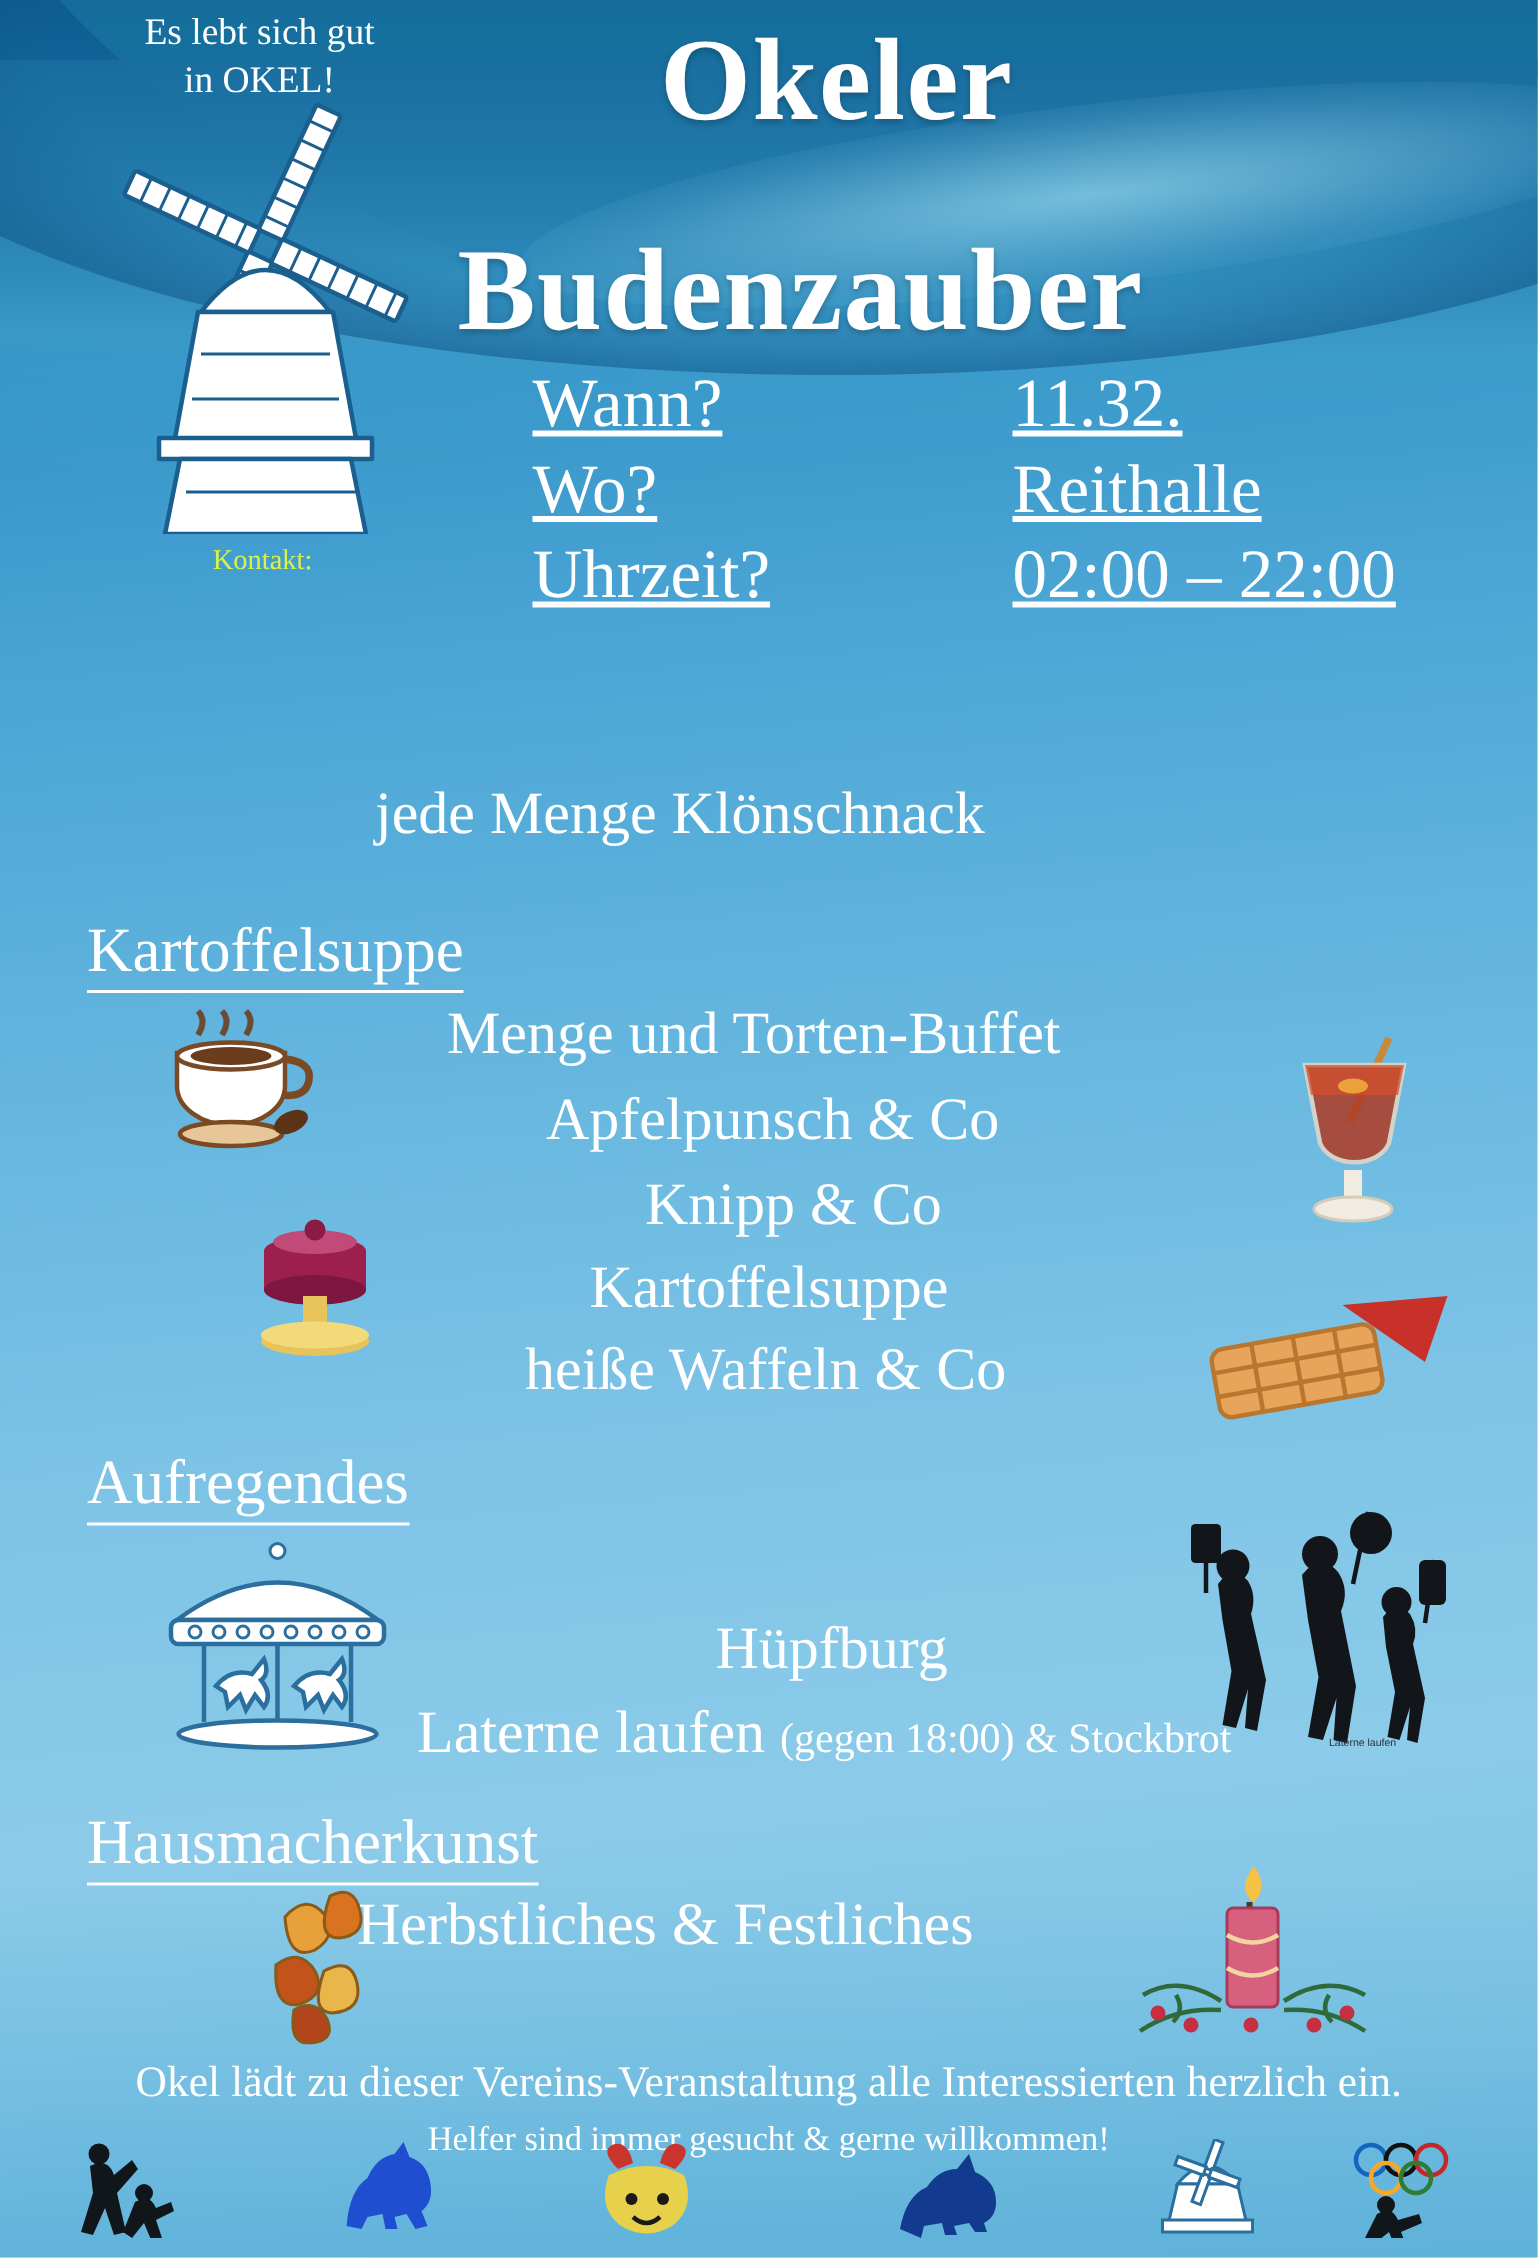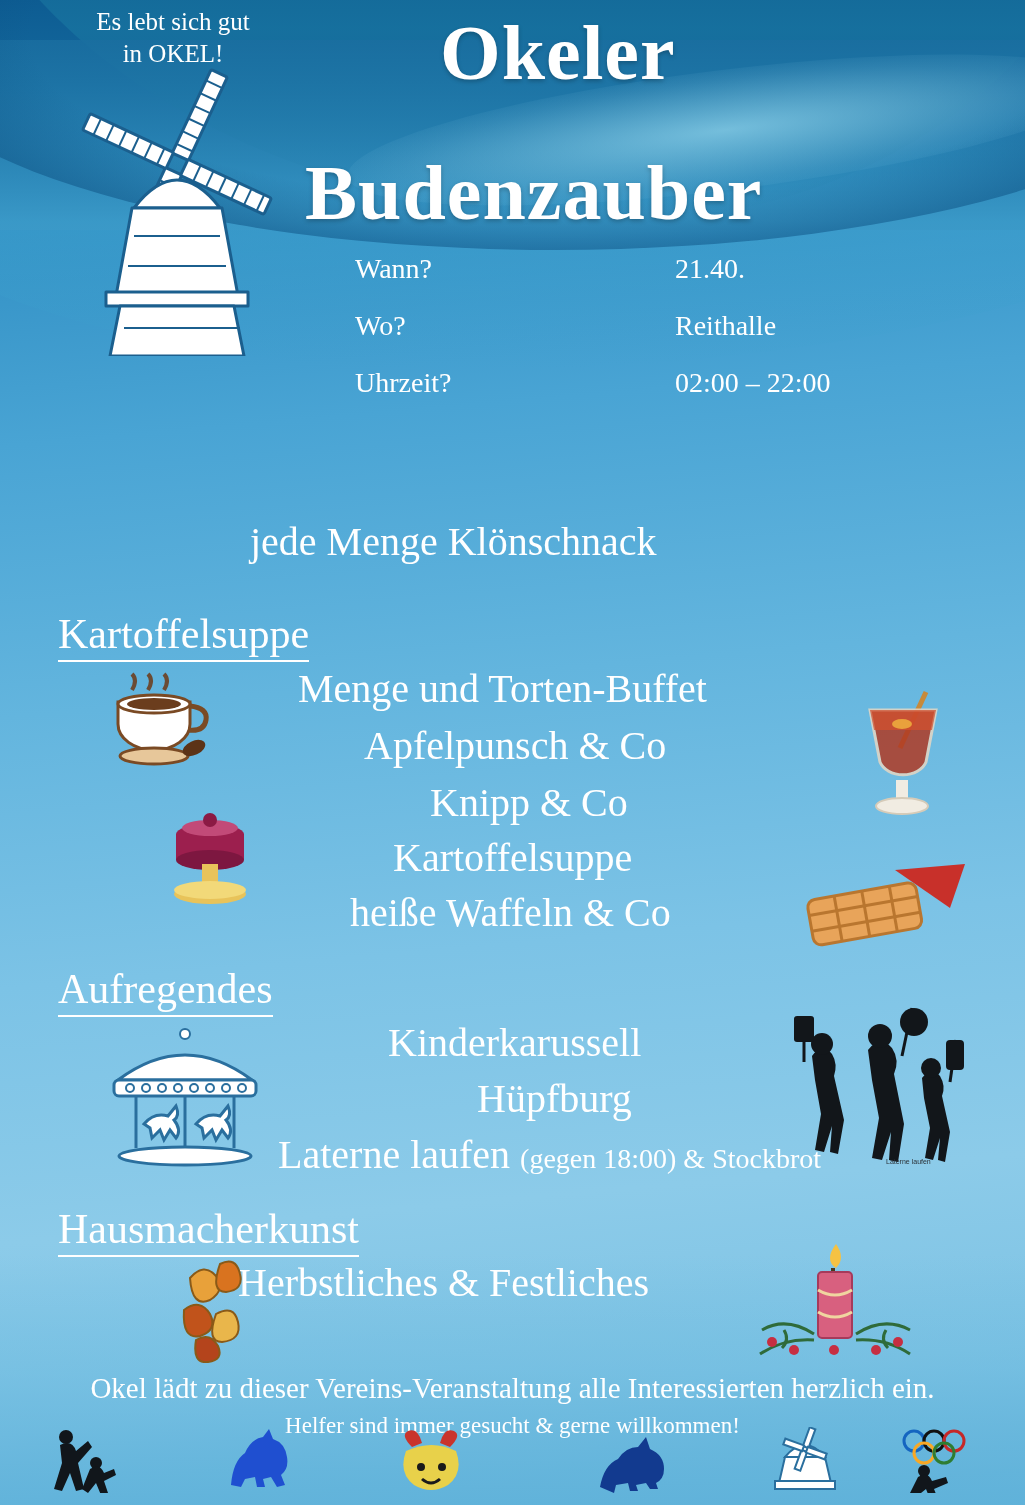--- a/index.html
+++ b/index.html
@@ -110,22 +110,23 @@
     color: #d9f24a;
     font-size: 19px;
     line-height: 1.3;
   }
 
   
   .qa {
     position: absolute;
     top: 240px; left: 355px;
     color: #ffffff;
-    font-size: 28px;
+    font-size: 46px;
     line-height: 57px;
+    text-decoration: underline;
   }
   .qa .row { display: flex; }
   .qa .q { width: 320px; }
   .qa .a { }
 
   
   .sec-head {
     position: absolute;
     color: #ffffff;
     font-size: 42px;
@@ -264,29 +265,30 @@
 
         <path d="M58 250 L172 250 L182 300 L48 300 Z" fill="#ffffff" stroke="#1b5f8e" stroke-width="3"></path>
         <line x1="72" y1="180" x2="158" y2="180" stroke="#1b5f8e" stroke-width="2"></line>
         <line x1="66" y1="210" x2="164" y2="210" stroke="#1b5f8e" stroke-width="2"></line>
         <line x1="62" y1="272" x2="178" y2="272" stroke="#1b5f8e" stroke-width="2"></line>
       </g>
     </svg>
   </div>
 
   <div class="contact">
+    <div>Kontakt:</div>
   </div>
 
   <div class="title1">Okeler</div>
   <div class="title2">Budenzauber</div>
 
   <div class="qa">
     <div class="row">
       <div class="q">Wann?</div>
-      <div class="a">21.40.</div>
+      <div class="a">11.32.</div>
     </div>
     <div class="row">
       <div class="q">Wo?</div>
       <div class="a">Reithalle</div>
     </div>
     <div class="row">
       <div class="q">Uhrzeit?</div>
       <div class="a">02:00 – 22:00</div>
     </div>
   </div>
@@ -294,21 +296,20 @@
   <div class="line" id="geboten-1">jede Menge Klönschnack</div>
 
   <div class="sec-head" id="kul-head">Kartoffelsuppe</div>
   <div class="line" id="kul-1">Menge und Torten-Buffet</div>
   <div class="line" id="kul-2">Apfelpunsch &amp; Co</div>
   <div class="line" id="kul-3">Knipp &amp; Co</div>
   <div class="line" id="kul-4">Kartoffelsuppe</div>
   <div class="line" id="kul-5">heiße Waffeln &amp; Co</div>
 
   <div class="sec-head" id="auf-head">Aufregendes</div>
-  <div class="line" id="auf-1">Kinderkarussell</div>
   <div class="line" id="auf-2">Hüpfburg</div>
   <div class="line" id="auf-3">
     <span>Laterne laufen</span>
     <span class="sub">(gegen 18:00) &amp; Stockbrot</span>
   </div>
 
   <div class="sec-head" id="haus-head">Hausmacherkunst</div>
   <div class="line" id="haus-1">Herbstliches &amp; Festliches</div>
 
   <div class="footer1">Okel lädt zu dieser Vereins-Veranstaltung alle Interessierten herzlich ein.</div>

